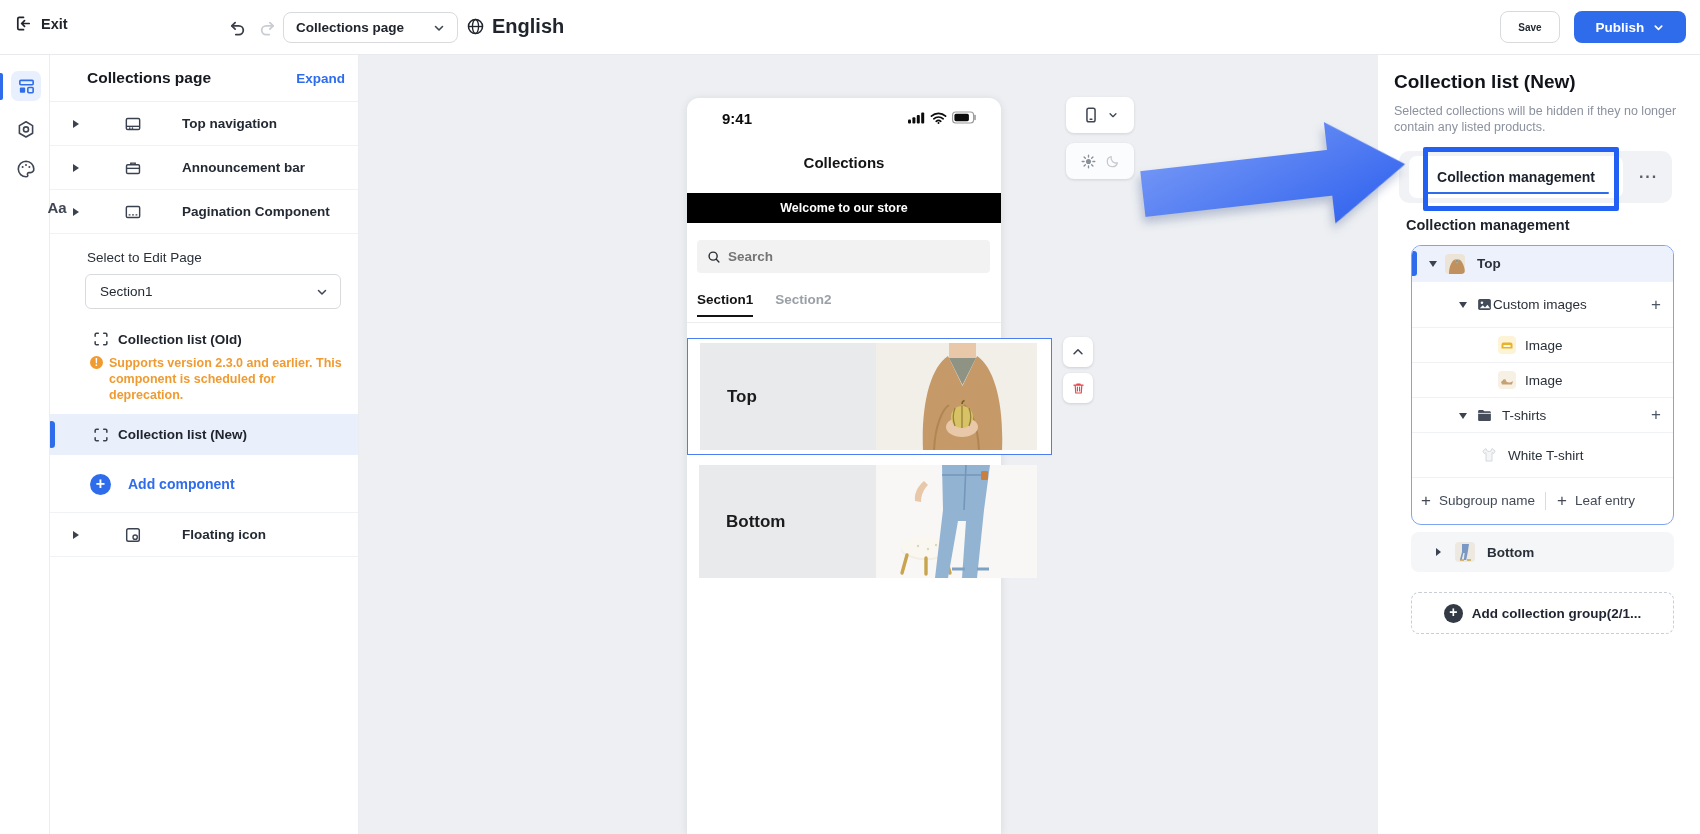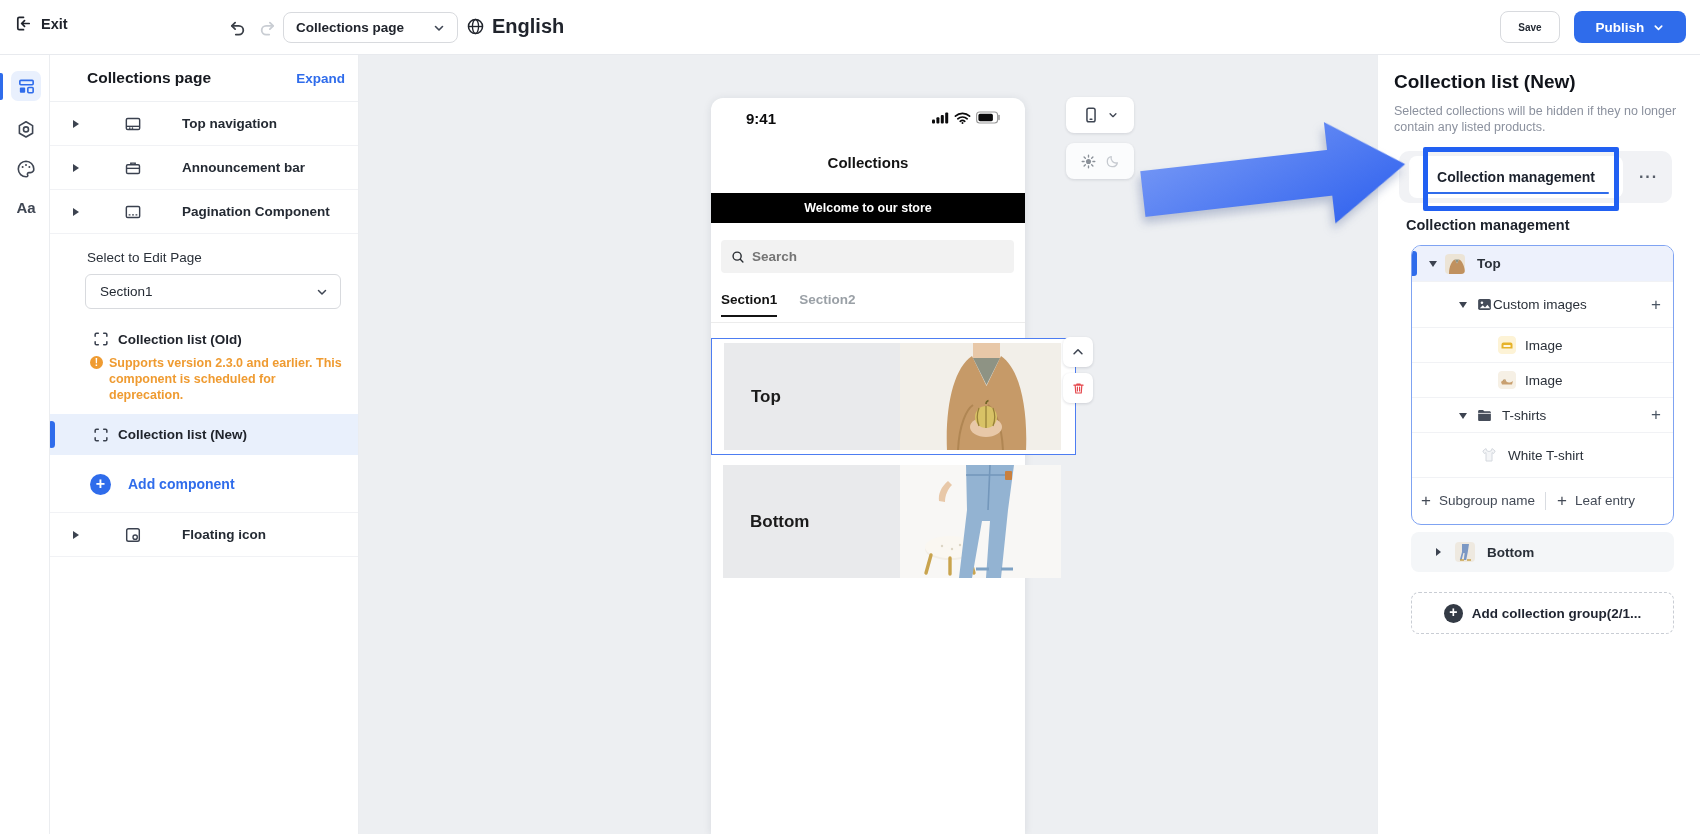--- a/index.html
+++ b/index.html
@@ -48,21 +48,21 @@
   .lp-new .sel-pill { position:absolute; left:-2px; top:7px; width:7px; height:27px; background:#2f6ceb; border-radius:4px; }
   .lp-new .cmp-icon { margin-left:42px; }
   .lp-new .lp-label { margin-left:8px; font-size:13.5px; font-weight:700; }
   .lp-add { margin:14px 0 0 0; height:30px; display:flex; align-items:center; cursor:pointer; }
   .add-circle { margin-left:40px; width:21px; height:21px; border-radius:50%; background:#2f6ceb; color:#fff; font-size:16px; font-weight:700; line-height:19px; text-align:center; }
   .lp-add .add-label { margin-left:17px; color:#2f6ceb; font-size:14px; font-weight:700; }
   .lp-floating { margin-top:13px; border-top:1px solid #f1f2f5; height:45px; display:flex; align-items:center; cursor:pointer; }
 
   
   .canvas { position:absolute; left:359px; top:55px; right:0; bottom:0; background:#edeff2; }
-  .phone { position:absolute; left:328px; top:43px; width:314px; bottom:0; background:#fff; border-radius:12px 12px 0 0; box-shadow:0 1px 8px rgba(25,35,60,.10);margin-left:24px; }
+  .phone { position:absolute; left:328px; top:43px; width:314px; bottom:0; background:#fff; border-radius:12px 12px 0 0; box-shadow:0 1px 8px rgba(25,35,60,.10); }
   .ph-status { position:absolute; left:0; top:9px; width:100%; height:22px; }
   .ph-time { position:absolute; left:35px; top:3px; font-size:15px; font-weight:800; color:#0b0b0c; }
   .ph-sticons { position:absolute; right:24px; top:4px; display:flex; align-items:center; gap:5px; }
   .ph-title { position:absolute; left:0; top:56px; width:100%; text-align:center; font-size:15px; font-weight:800; color:#141414; }
   .ph-announce { position:absolute; left:0; top:95px; width:100%; height:30px; background:#000; color:#fff; font-size:12.5px; font-weight:800; display:flex; align-items:center; justify-content:center; }
   .ph-search { position:absolute; left:10px; right:11px; top:142px; height:33px; background:#f2f2f2; border-radius:4px; display:flex; align-items:center; padding-left:10px; gap:7px; }
   .ph-search-text { font-size:13.5px; font-weight:700; color:#757575; }
   .ph-tabs { position:absolute; left:10px; top:194px; display:flex; gap:22px; }
   .ph-tab { font-size:13.5px; font-weight:800; padding-bottom:8px; cursor:pointer; }
   .ph-tab.active { color:#141414; border-bottom:2.5px solid #141414; }
@@ -194,21 +194,21 @@
     <div class="rail-btn" style="top:99px;">
       <span>
           <svg width="20" height="20" viewBox="0 0 20 20">
             <path d="M10 2.2a7.8 7.8 0 1 0 .2 15.6c1.5 0 1.9-1 1.4-1.9-.6-1.1.1-2.3 1.4-2.3h1.6a3.3 3.3 0 0 0 3.2-3.6A7.9 7.9 0 0 0 10 2.2z" fill="none" stroke="#3f4653" stroke-width="1.6"></path>
             <circle cx="6.6" cy="8" r="1" fill="#3f4653"></circle>
             <circle cx="10" cy="6" r="1" fill="#3f4653"></circle>
             <circle cx="13.4" cy="8" r="1" fill="#3f4653"></circle>
           </svg>
         </span>
     </div>
-    <div class="rail-btn" style="top:137px;">
+    <div class="rail-btn" style="top:137px;margin-left:31px;">
       <span class="rail-aa">Aa</span>
     </div>
   </nav>
 
   <aside class="lpanel">
     <div class="lp-head">
       <span class="lp-title">Collections page</span>
       <span class="lp-expand">Expand</span>
     </div>
 

